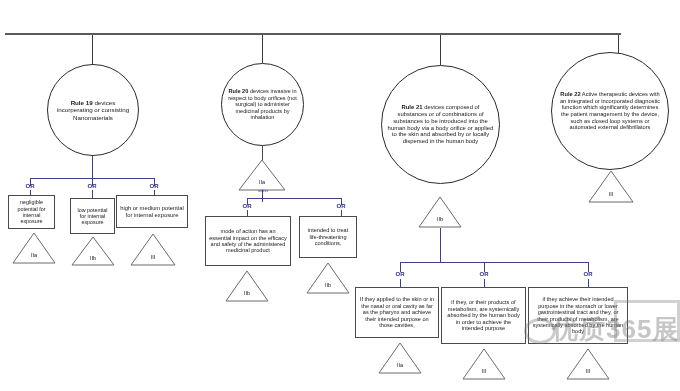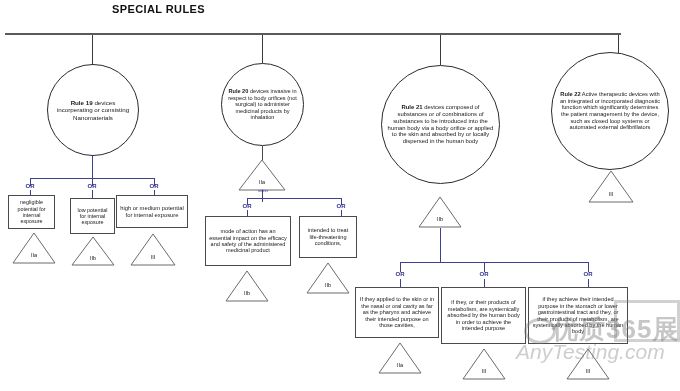--- a/index.html
+++ b/index.html
@@ -105,21 +105,20 @@
     width:26px;height:20px;
     border:3px solid rgba(120,120,120,.38);
     border-radius:50%;
   }
 </style>
 </head>
 <body>
 
 <div id="canvas">
 
-  <div class="title" style="left:112px;top:3px;">SPECIAL RULES</div>
 
   <div class="busbar" style="left:5px;top:33px;width:616px;height:2px;"></div>
 
   <div class="stem" style="left:92px;top:35px;height:30px;"></div>
   <div class="stem" style="left:262px;top:35px;height:28px;"></div>
   <div class="stem" style="left:440px;top:35px;height:30px;"></div>
   <div class="stem" style="left:618px;top:35px;height:18px;"></div>
 
   <div class="circle" style="left:47px;top:64px;width:92px;height:92px;">
     <span class="ctext" style="font-size:6.2px;">
@@ -286,15 +285,14 @@
   <div class="tri" style="left:588px;top:170px;width:46px;height:33px;">
     <svg width="46" height="33" viewBox="0 0 46 33">
         <polygon points="23,1 45,32 1,32" fill="#fff" stroke="#6b6b6b" stroke-width="1"></polygon>
       </svg>
     <span class="tlabel" style="font-size:5.6px;padding-bottom:6px;">III</span>
   </div>
 
   <div class="wm-box" style="left:614px;top:300px;width:66px;height:42px;"></div>
   <div class="wm-ring" style="left:524px;top:318px;"></div>
   <div class="wm wm-cn" style="left:552px;top:312px;">优质365展厅</div>
-  <div class="wm wm-en" style="left:516px;top:340px;">AnyTesting.com</div>
 
 </div>
 
 </body></html>

